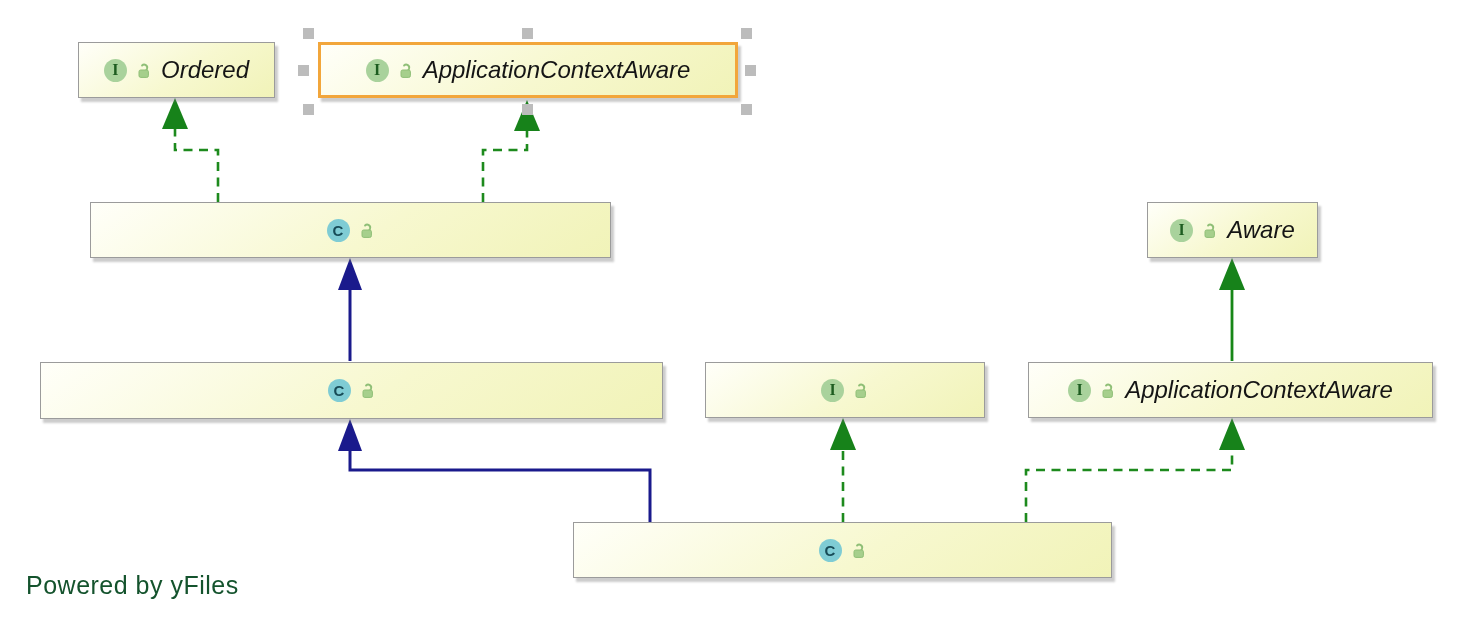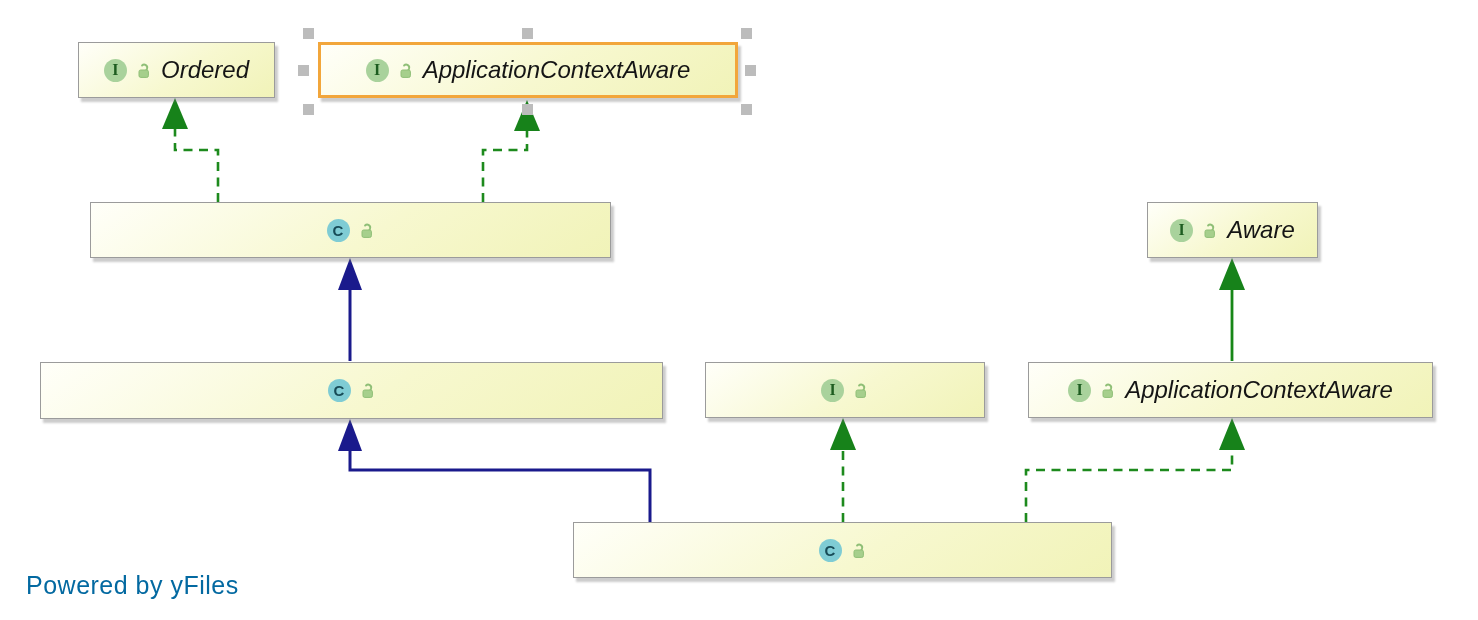--- a/index.html
+++ b/index.html
@@ -23,21 +23,21 @@
   }
   .kind-icon.iface{background:#a9d29c;color:#1d5c20;font-family:"Liberation Serif",serif;font-size:16px;font-weight:600;}
   .kind-icon.cls{background:#7fccd4;color:#174b57;font-size:15px;font-weight:700;}
   .lock-icon{flex:0 0 auto;display:flex;align-items:center;}
   .label{flex:0 0 auto;font-style:italic;}
   .handle{
     position:absolute;z-index:3;width:11px;height:11px;background:#bcbcbc;
   }
   #watermark{
     position:absolute;left:26px;top:571px;z-index:2;
-    font-size:25px;color:#0369a1;letter-spacing:0.5px;
+    font-size:25px;color:#14532d;letter-spacing:0.5px;
   }
 </style>
 </head>
 <body>
 
 <svg id="edges" viewBox="0 0 1478 620">
 
   <g>
     <path d="M218 202 V150 H175 V129" fill="none" stroke="#1d8a1d" stroke-width="2.6" stroke-dasharray="9 6.5"></path>
     <polygon points="175,98 162,129 188,129" fill="#17821a"></polygon>

